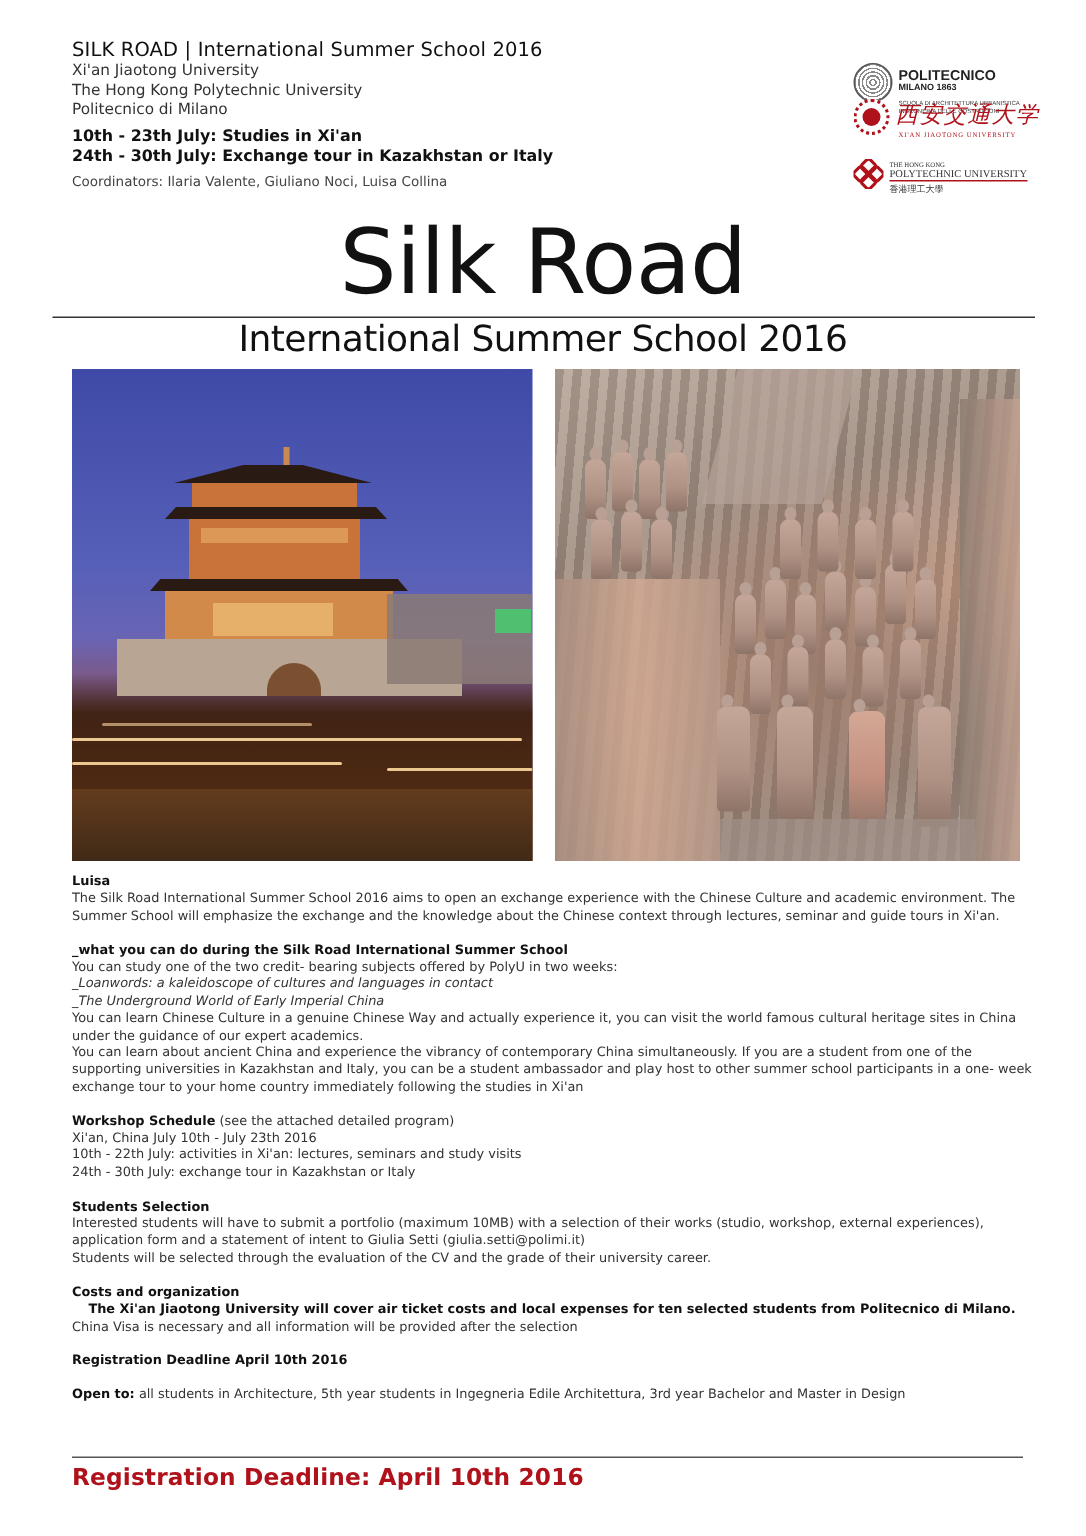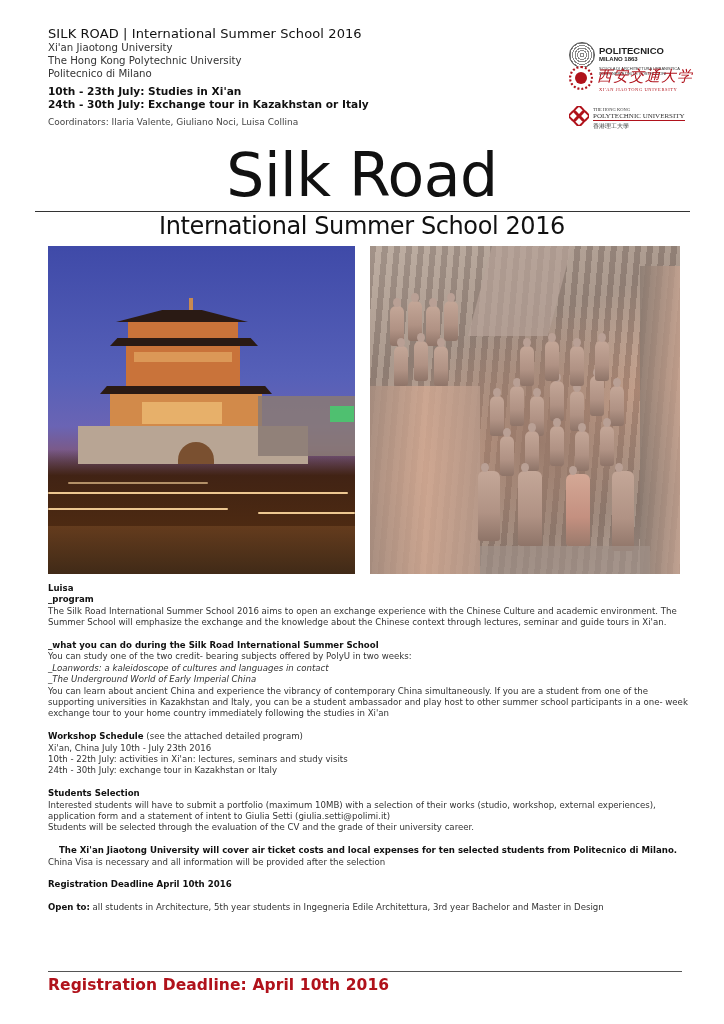--- a/index.html
+++ b/index.html
@@ -180,46 +180,47 @@
   <div class="warrior" style="left:108px;top:225px;width:22px;height:70px;"></div>
   <div class="warrior" style="left:148px;top:225px;width:24px;height:75px;"></div>
   <div class="warrior" style="left:196px;top:228px;width:24px;height:72px;background:linear-gradient(180deg,#d4a896,#c49080 60%,#9a7a6c);"></div>
   <div class="warrior" style="left:242px;top:225px;width:22px;height:80px;"></div>
   <div class="tw" style="left:110px;top:300px;width:170px;height:28px;background:#a09088;opacity:0.7;"></div>
 </div>
 
 <div class="abs body-text">
   <section>
     <p class="h">Luisa</p>
-    <p class="h">_program</p>
     <p>The Silk Road International Summer School 2016 aims to open an exchange experience with the Chinese Culture and academic environment. The Summer School will emphasize the exchange and the knowledge about the Chinese context through lectures, seminar and guide tours in Xi'an.</p>
   </section>
   <div class="gap"></div>
   <section>
     <p class="h">_what you can do during the Silk Road International Summer School</p>
     <p>You can study one of the two credit- bearing subjects offered by PolyU in two weeks:</p>
     <p class="it">_Loanwords: a kaleidoscope of cultures and languages in contact</p>
     <p class="it">_The Underground World of Early Imperial China</p>
+    <p>You can learn Chinese Culture in a genuine Chinese Way and actually experience it, you can visit the world famous cultural heritage sites in China under the guidance of our expert academics.</p>
     <p>You can learn about ancient China and experience the vibrancy of contemporary China simultaneously. If you are a student from one of the supporting universities in Kazakhstan and Italy, you can be a student ambassador and play host to other summer school participants in a one- week exchange tour to your home country immediately following the studies in Xi'an</p>
   </section>
   <div class="gap"></div>
   <section>
     <p><span class="h">Workshop Schedule</span><span> (see the attached detailed program)</span></p>
     <p>Xi'an, China July 10th - July 23th 2016</p>
     <p>10th - 22th July: activities in Xi'an: lectures, seminars and study visits</p>
     <p>24th - 30th July: exchange tour in Kazakhstan or Italy</p>
   </section>
   <div class="gap"></div>
   <section>
     <p class="h">Students Selection</p>
     <p>Interested students will have to submit a portfolio (maximum 10MB) with a selection of their works (studio, workshop, external experiences), application form and a statement of intent to Giulia Setti (giulia.setti@polimi.it)</p>
     <p>Students will be selected through the evaluation of the CV and the grade of their university career.</p>
   </section>
   <div class="gap"></div>
   <section>
+    <p class="h">Costs and organization</p>
     <p class="bold-line">The Xi'an Jiaotong University will cover air ticket costs and local expenses for ten selected students from Politecnico di Milano.</p>
     <p>China Visa is necessary and all information will be provided after the selection</p>
   </section>
   <div class="gap"></div>
   <section>
     <p class="h">Registration Deadline April 10th 2016</p>
   </section>
   <div class="gap"></div>
   <section>
     <p><span class="h">Open to:</span><span> all students in Architecture, 5th year students in Ingegneria Edile Architettura, 3rd year Bachelor and Master in Design</span></p>

